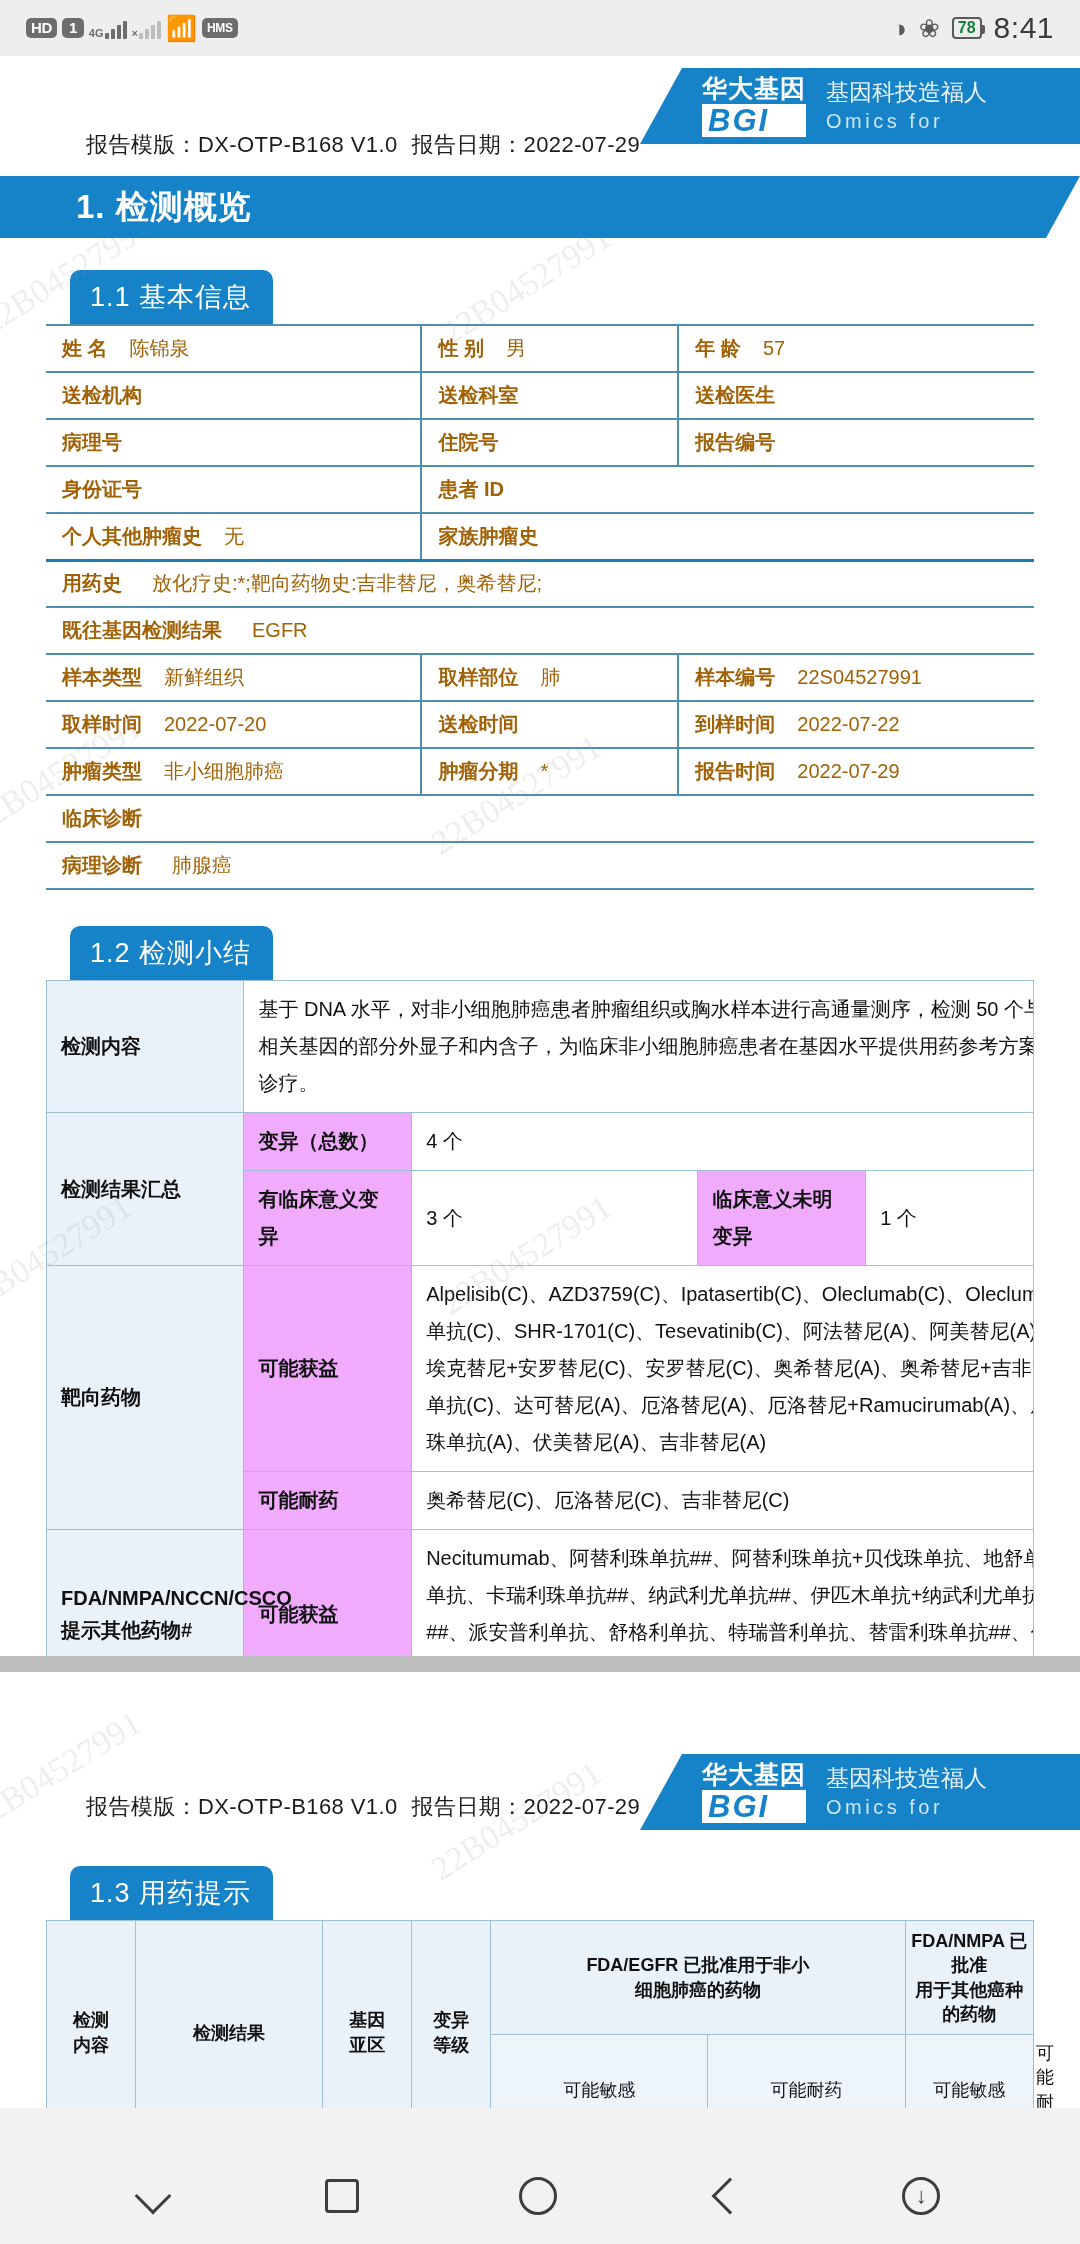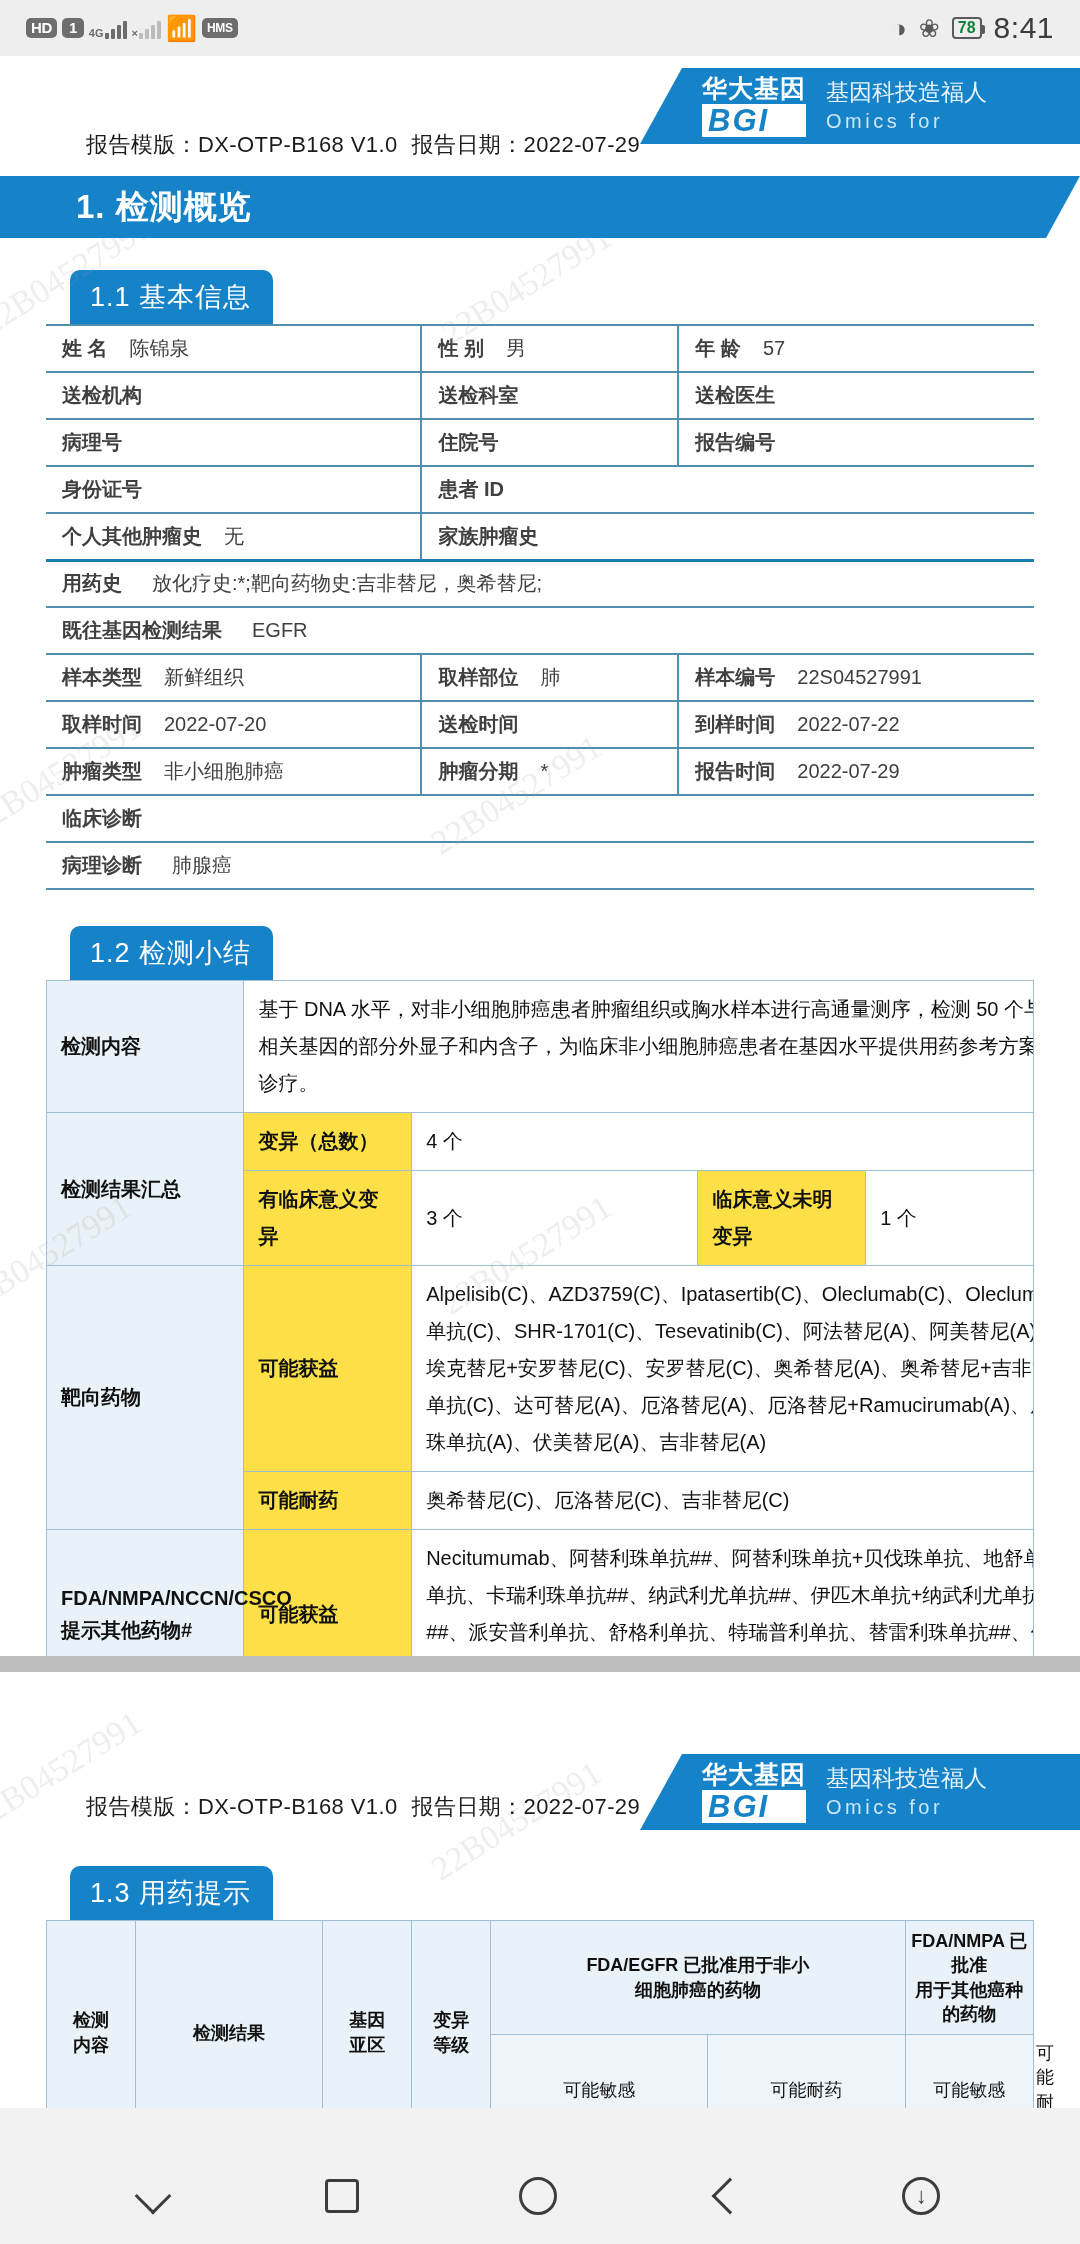--- a/index.html
+++ b/index.html
@@ -99,37 +99,37 @@
     font-size: 27px; padding: 9px 22px 9px 20px;
     border-radius: 10px 10px 0 0; letter-spacing: 1px;
     margin-left: 24px;
   }
 
   
   table.info { width: 100%; border-collapse: collapse; table-layout: fixed; }
   table.info td {
     border-top: 2px solid #4e8fae;
     padding: 8px 0 8px 16px;
-    font-size: 20px; color: #404040; height: 47px; vertical-align: middle;
+    font-size: 20px; color: #a16207; height: 47px; vertical-align: middle;
   }
   table.info td.vl { border-left: 2px solid #4e8fae; }
   .lbl { font-weight: bold; }
   .val { font-weight: normal; margin-left: 22px; }
   .valn { font-weight: normal; margin-left: 30px; text-align: center; }
   table.info tr.last td { border-bottom: 2px solid #4e8fae; margin-top: 44px; }
   table.info tr.thick td { border-top: 3px solid #1a7fb0; }
 
   
   table.sum { width: 100%; border-collapse: collapse; table-layout: fixed; }
   table.sum td {
     border: 1px solid #9fbfd4; font-size: 20px; color: #111;
     padding: 10px 14px; vertical-align: middle; line-height: 1.85;
   }
   table.sum td.hd { background: #e9f2f8; font-weight: bold; }
-  table.sum td.hd2 { background: #fde047; font-weight: bold; }
+  table.sum td.hd2 { background: #f0abfc; font-weight: bold; }
   table.sum td.body { background: #fff; }
   table.sum td.nowrapcell { white-space: nowrap; overflow: hidden; }
 
   
   table.t13 { width: 100%; border-collapse: collapse; table-layout: fixed; }
   table.t13 td {
     border: 1px solid #9fbfd4; background: #e9f2f8;
     font-size: 18px; font-weight: bold; color: #111;
     text-align: center; padding: 8px 4px; line-height: 1.35;
   }

